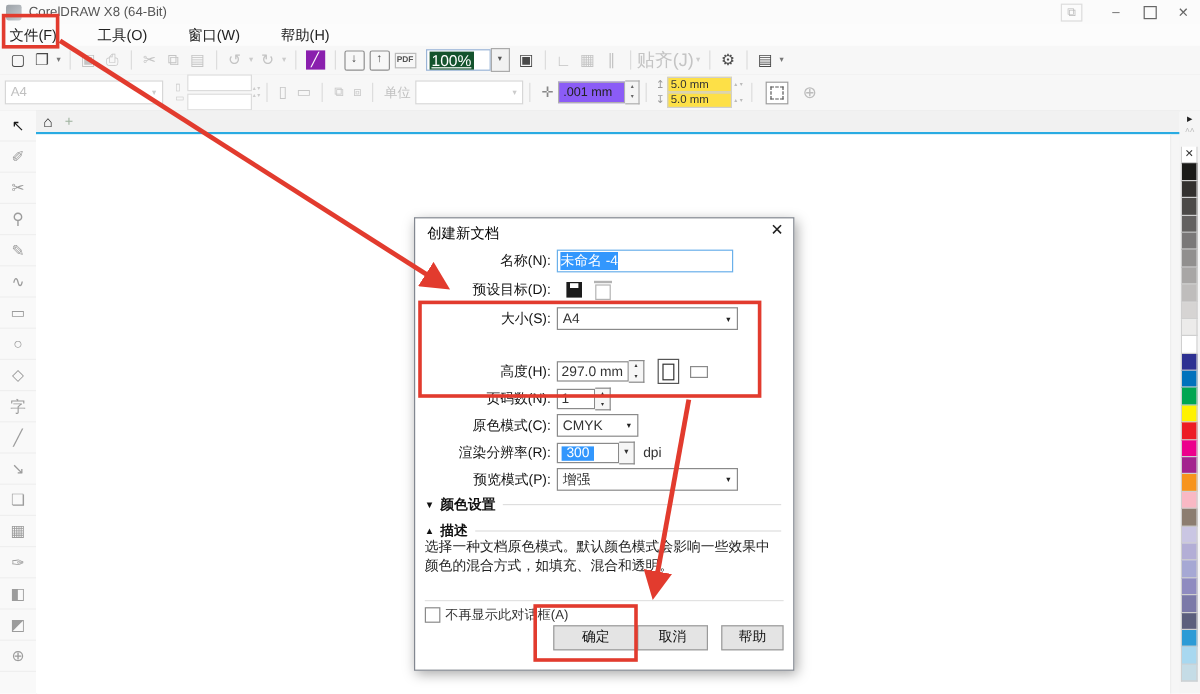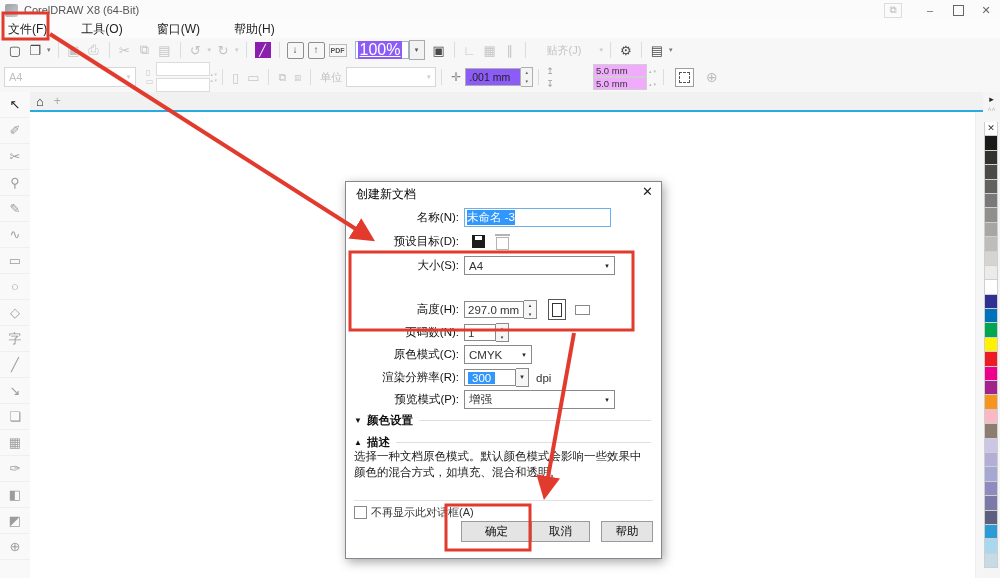--- a/index.html
+++ b/index.html
@@ -21,39 +21,39 @@
     border-bottom:1px solid #e3e3e3;display:flex;align-items:center;font-size:13px;}
   .tbi{min-width:18px;text-align:center;color:#4a4a4a;margin:0 1px;}
   .tbi.dis{color:#c4c4c4;}
   .caret{font-size:7px;color:#777;margin:0 2px;}
   .caret.dis{color:#ccc;}
   .vsep{width:1px;height:16px;background:#ddd;margin:0 5px;}
   #search-box{width:16px;height:16px;background:#8a1fae;color:#fff;font-size:11px;line-height:16px;text-align:center;margin:0 3px;}
   .boxed{width:15px;height:15px;border:1px solid #8f8f8f;border-radius:2px;font-size:10px;line-height:14px;text-align:center;color:#4a4a4a;margin:0 2px;}
   #pdf-btn{font-size:7px;font-weight:bold;color:#555;border:1px solid #bbb;padding:2px 1px;margin:0 2px;}
   #zoom-combo{width:50px;height:16px;border:1px solid #9ab4d6;background:#fff;display:flex;align-items:center;padding-left:2px;margin-left:6px;}
-  #zoom-combo .sel{background:#8b5cf6;color:#fff;font-size:16px;padding:0 2px;text-decoration:underline;}
+  #zoom-combo .sel{background:#14532d;color:#fff;font-size:13px;padding:0 2px;text-decoration:underline;}
   #zoom-drop{width:14px;height:18px;border:1px solid #aaa;background:#f2f2f2;font-size:7px;line-height:18px;text-align:center;color:#555;margin-right:4px;}
-  #snap-label{font-size:11px;color:#c4c4c4;margin:0 16px;}
+  #snap-label{font-size:15px;color:#c4c4c4;margin:0 0;}
   
   #propbar{position:absolute;left:0;top:62px;width:1000px;height:30px;background:#f7f7f7;
     border-bottom:1px solid #e3e3e3;display:flex;align-items:center;font-size:11px;}
   .combo{display:inline-flex;align-items:center;height:18px;border:1px solid #b9b9b9;background:#fff;padding-left:4px;}
   .combo .arr{margin-left:auto;width:13px;text-align:center;font-size:7px;color:#555;}
   .combo.dis{border-color:#d7d7d7;color:#c0c0c0;}
   .combo.dis .arr{color:#ccc;}
   .pfield{height:12px;width:52px;border:1px solid #dcdcdc;background:#fff;margin:1px 0;}
   .minispin{font-size:5px;color:#ccc;line-height:6px;text-align:center;margin-left:1px;}
   .pgicon{color:#c7c7c7;font-size:11px;margin:0 4px;}
   .numfield{height:16px;border:1px solid #b0b0b0;background:#8b5cf6;font-size:10.5px;display:flex;align-items:center;padding:0 3px;color:#222;}
   .spin{width:11px;height:18px;border:1px solid #b0b0b0;border-left:none;display:flex;flex-direction:column;background:#f4f4f4;}
   .spin span{flex:1;font-size:5px;line-height:8px;text-align:center;color:#666;}
   .duprow{display:flex;align-items:center;height:13px;}
   .duprow .dicon{color:#9a9a9a;font-size:9px;margin-right:2px;}
-  .duprow .dfield{width:48px;height:11px;border:1px solid #cfcfcf;background:#f0abfc;font-size:9.5px;padding:0 2px;color:#333;margin-left:37px;}
+  .duprow .dfield{width:48px;height:11px;border:1px solid #cfcfcf;background:#fde047;font-size:9.5px;padding:0 2px;color:#333;}
   .duprow .dspin{font-size:5px;color:#bbb;margin-left:2px;letter-spacing:2px;}
   #treatfill{width:17px;height:17px;border:1px solid #9e9e9e;margin:0 6px;position:relative;background:#fff;}
   #treatfill::after{content:"";position:absolute;inset:3px;border:1px dashed #555;}
   
   #toolbox{position:absolute;left:0;top:92px;width:30px;height:486px;background:#f9f9f9;border-right:1px solid #e4e4e4;}
   #toolbox .tool{height:25px;display:flex;align-items:center;justify-content:center;border-bottom:1px solid #efefef;}
   #toolbox .tool span{font-size:13px;color:#9c9c9c;}
   #toolbox .tool.active span{color:#1a1a1a;}
   #tabbar{position:absolute;left:30px;top:92px;width:953px;height:18px;background:#f1f1f1;display:flex;align-items:center;}
   #home-tab{font-size:13px;color:#1a1a1a;margin-left:6px;}
@@ -331,21 +331,21 @@
     </div>
 </div>
 
 <div id="dialog">
   <span id="dlg-title">创建新文档</span>
   <span id="dlg-close">✕</span>
 
   <div class="drow" style="top:26px">
     <span class="dlabel">名称(N):</span>
     <span class="txt">
-        <span class="sel">未命名 -3</span>
+        <span class="sel">未命名 -4</span>
       </span>
   </div>
 
   <div class="drow" style="top:50px">
     <span class="dlabel">预设目标(D):</span>
     <span id="floppy"></span>
     <span id="trash"></span>
   </div>
 
   <div class="drow" style="top:74px">

